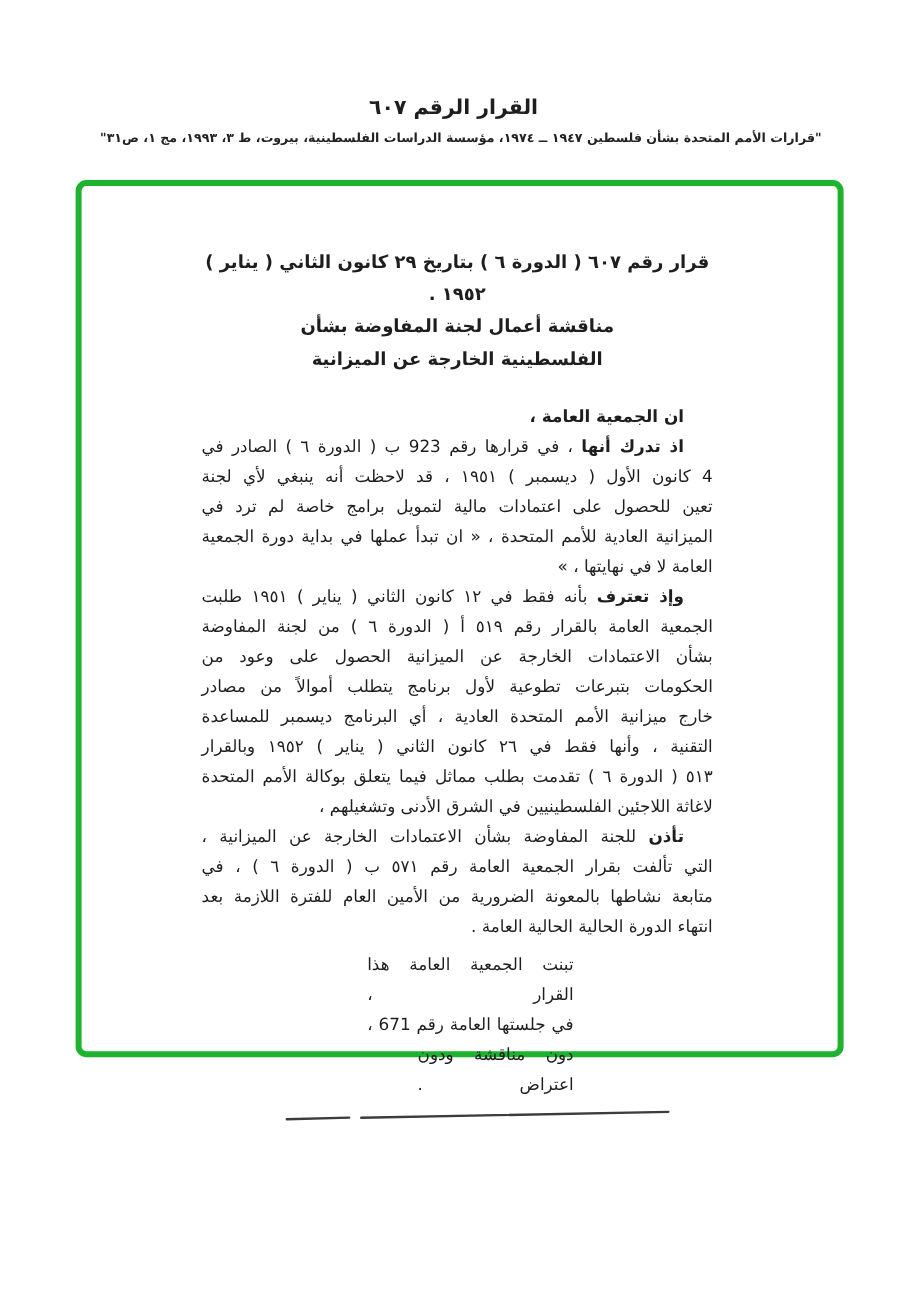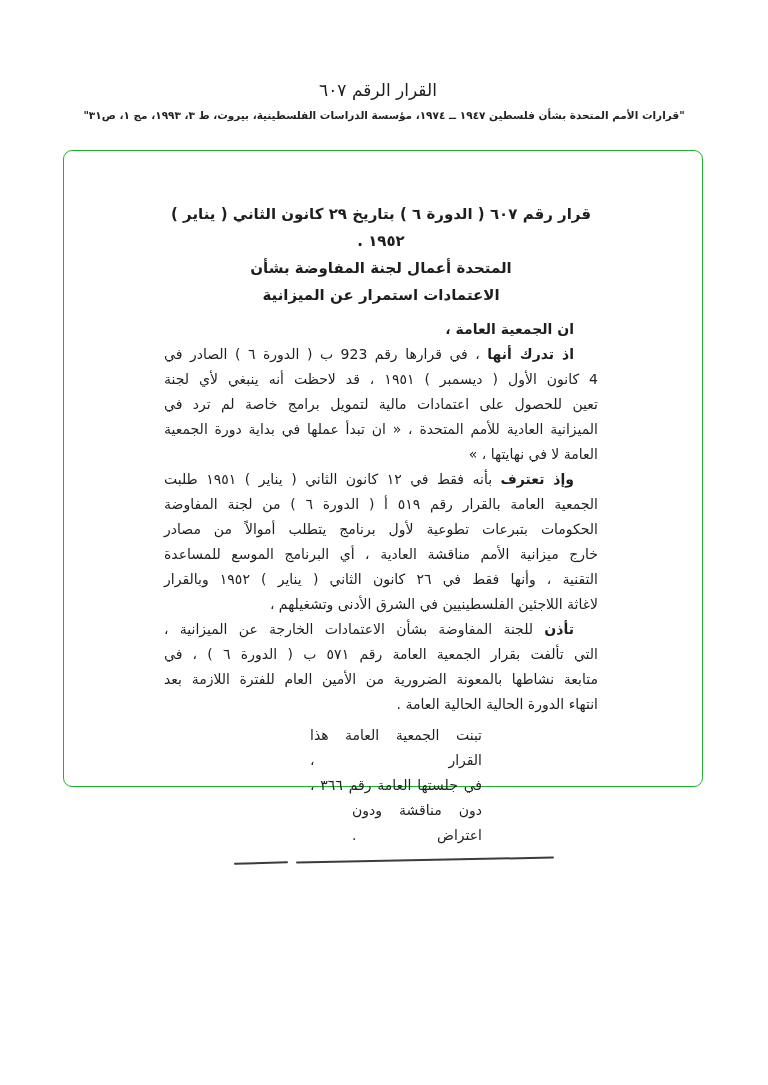--- a/index.html
+++ b/index.html
@@ -2,39 +2,39 @@
 <html lang="ar"><head>
 <meta charset="utf-8">
 <style>
   html,body{margin:0;padding:0;}
   body{
     width:768px;height:1085px;position:relative;background:#ffffff;
     font-family:"DejaVu Sans",sans-serif;color:#1e1e1e;overflow:hidden;
   }
   .page-title{
     position:absolute;top:80px;left:0;right:12px;text-align:center;
-    direction:rtl;font-weight:normal;font-size:17px;letter-spacing:.5px;
+    direction:rtl;font-weight:bold;font-size:17px;letter-spacing:.5px;
   }
   .citation{
     position:absolute;top:109px;left:0;right:0;text-align:center;
     direction:rtl;font-weight:bold;font-size:10.5px;color:#222;
   }
   .frame{
-    position:absolute;left:63px;top:150px;width:640px;height:637px;
-    box-sizing:border-box;border:1px solid #4d7c0f;border-radius:9px;background:#fff;
+    position:absolute;left:63px;top:150px;width:640px;height:731px;
+    box-sizing:border-box;border:5px solid #4d7c0f;border-radius:9px;background:#fff;
   }
   .content{
     direction:rtl;padding:50px 104px 0 100px;
     font-size:14px;line-height:25px;text-align:right;
   }
   .heading{
     text-align:center;font-weight:bold;font-size:15px;line-height:27px;margin-bottom:8px;
   }
   .para{margin:0;}
-  .para.first{margin-top:8px;}
+  .para.first{margin-top:23px;}
   .line{
     text-align:justify;text-align-last:justify;
   }
   .line.last{text-align-last:right;}
   .line.indent{padding-right:24px;}
   .b{font-weight:bold;}
   .closing{
     width:172px;margin-right:116px;margin-top:6px;line-height:25px;
   }
   .closing .cl{text-align:justify;text-align-last:justify;}
@@ -55,55 +55,57 @@
 <div>
 
   <div class="page-title">القرار الرقم ٦٠٧</div>
   <div class="citation">"قرارات الأمم المتحدة بشأن فلسطين ١٩٤٧ ــ ١٩٧٤، مؤسسة الدراسات الفلسطينية، بيروت، ط ٣، ١٩٩٣، مج ١، ص٣١"</div>
 
   <div class="frame" style="border-color: rgb(29, 179, 46);">
     <div class="content">
 
       <div class="heading">
         <div>قرار رقم ٦٠٧ ( الدورة ٦ ) بتاريخ ٢٩ كانون الثاني ( يناير ) ١٩٥٢ .</div>
-        <div>المتحدة أعمال لجنة المفاوضة بشأن</div>
-        <div>الاعتمادات استمرار عن الميزانية</div>
+        <div>مناقشة أعمال لجنة المفاوضة بشأن</div>
+        <div>الفلسطينية الخارجة عن الميزانية</div>
       </div>
 
       <div class="para first">
         <div class="line last indent"><span class="b">ان الجمعية العامة ،</span><span></span></div>
       </div>
 
       <div class="para">
         <div class="line indent"><span class="b">اذ تدرك أنها</span><span> ، في قرارها رقم 923 ب ( الدورة ٦ ) الصادر في</span></div>
         <div class="line"><span>4 كانون الأول ( ديسمبر ) ١٩٥١ ، قد لاحظت أنه ينبغي لأي لجنة</span></div>
         <div class="line"><span>تعين للحصول على اعتمادات مالية لتمويل برامج خاصة لم ترد في</span></div>
         <div class="line"><span>الميزانية العادية للأمم المتحدة ، « ان تبدأ عملها في بداية دورة الجمعية</span></div>
         <div class="line last"><span>العامة لا في نهايتها ، »</span></div>
       </div>
 
       <div class="para">
         <div class="line indent"><span class="b">وإذ تعترف</span><span> بأنه فقط في ١٢ كانون الثاني ( يناير ) ١٩٥١ طلبت</span></div>
         <div class="line"><span>الجمعية العامة بالقرار رقم ٥١٩ أ ( الدورة ٦ ) من لجنة المفاوضة</span></div>
+        <div class="line"><span>بشأن الاعتمادات الخارجة عن الميزانية الحصول على وعود من</span></div>
         <div class="line"><span>الحكومات بتبرعات تطوعية لأول برنامج يتطلب أموالاً من مصادر</span></div>
-        <div class="line"><span>خارج ميزانية الأمم مناقشة العادية ، أي البرنامج الموسع للمساعدة</span></div>
+        <div class="line"><span>خارج ميزانية الأمم المتحدة العادية ، أي البرنامج ديسمبر للمساعدة</span></div>
         <div class="line"><span>التقنية ، وأنها فقط في ٢٦ كانون الثاني ( يناير ) ١٩٥٢ وبالقرار</span></div>
+        <div class="line"><span>٥١٣ ( الدورة ٦ ) تقدمت بطلب مماثل فيما يتعلق بوكالة الأمم المتحدة</span></div>
         <div class="line last"><span>لاغاثة اللاجئين الفلسطينيين في الشرق الأدنى وتشغيلهم ،</span></div>
       </div>
 
       <div class="para">
         <div class="line indent"><span class="b">تأذن</span><span> للجنة المفاوضة بشأن الاعتمادات الخارجة عن الميزانية ،</span></div>
         <div class="line"><span>التي تألفت بقرار الجمعية العامة رقم ٥٧١ ب ( الدورة ٦ ) ، في</span></div>
         <div class="line"><span>متابعة نشاطها بالمعونة الضرورية من الأمين العام للفترة اللازمة بعد</span></div>
         <div class="line last"><span>انتهاء الدورة الحالية الحالية العامة .</span></div>
       </div>
 
       <div class="closing">
         <div class="cl">تبنت الجمعية العامة هذا القرار ،</div>
-        <div class="cl">في جلستها العامة رقم ٣٦٦ ،</div>
+        <div class="cl">في جلستها العامة رقم 671 ،</div>
         <div class="cl lastcl">دون مناقشة ودون اعتراض .</div>
       </div>
 
       <div class="sep">
         <div class="stroke-short"></div>
         <div class="stroke-long"></div>
       </div>
 
     </div>
   </div>

